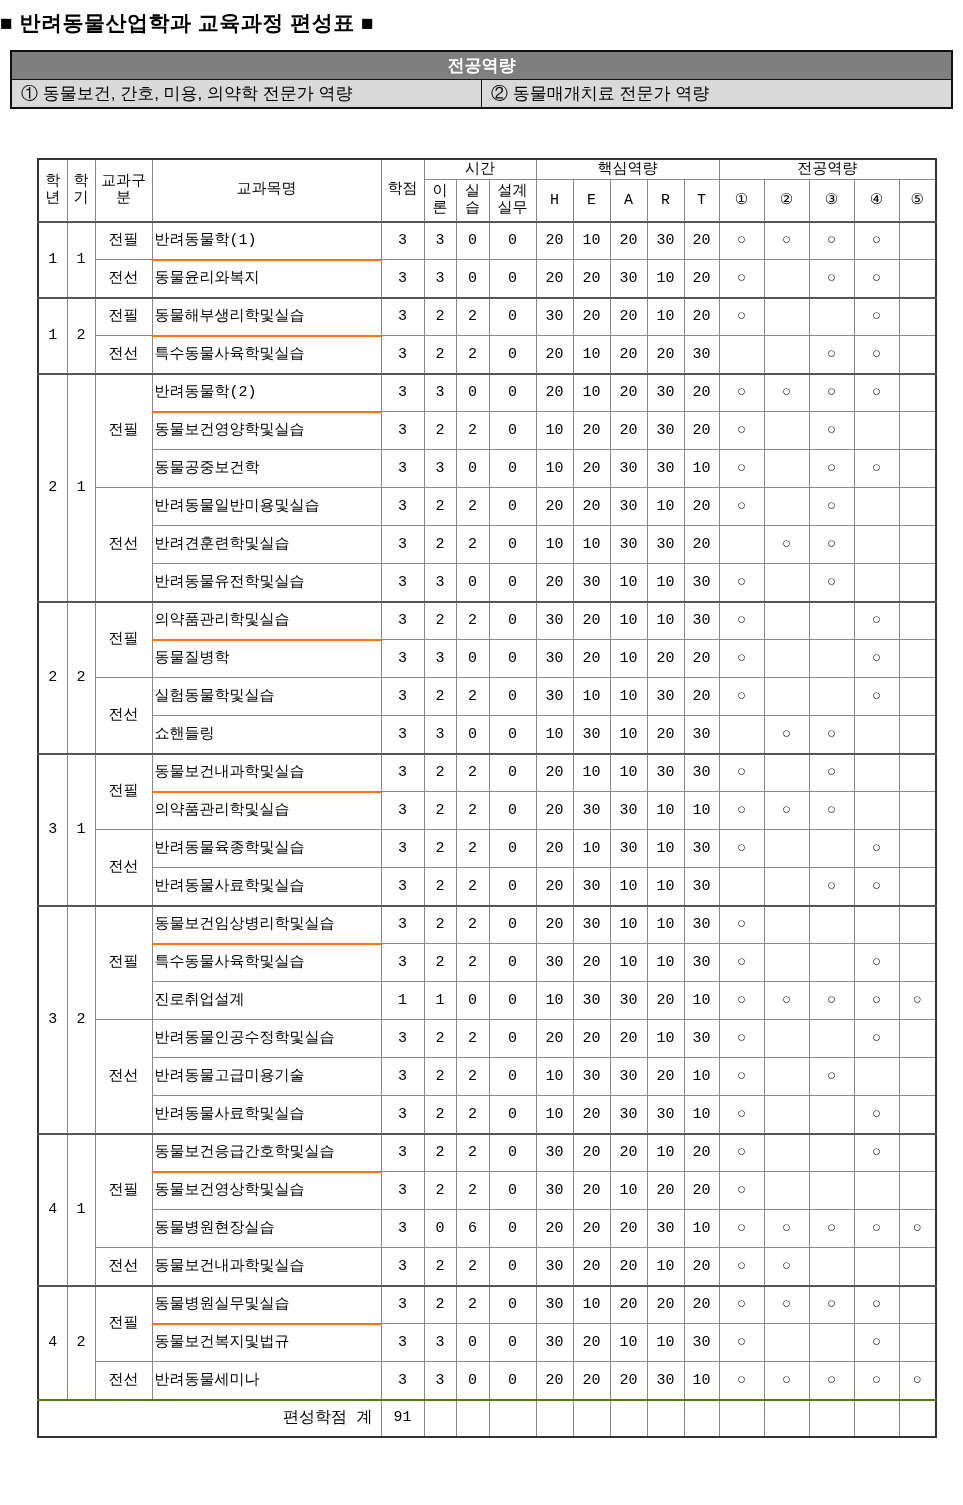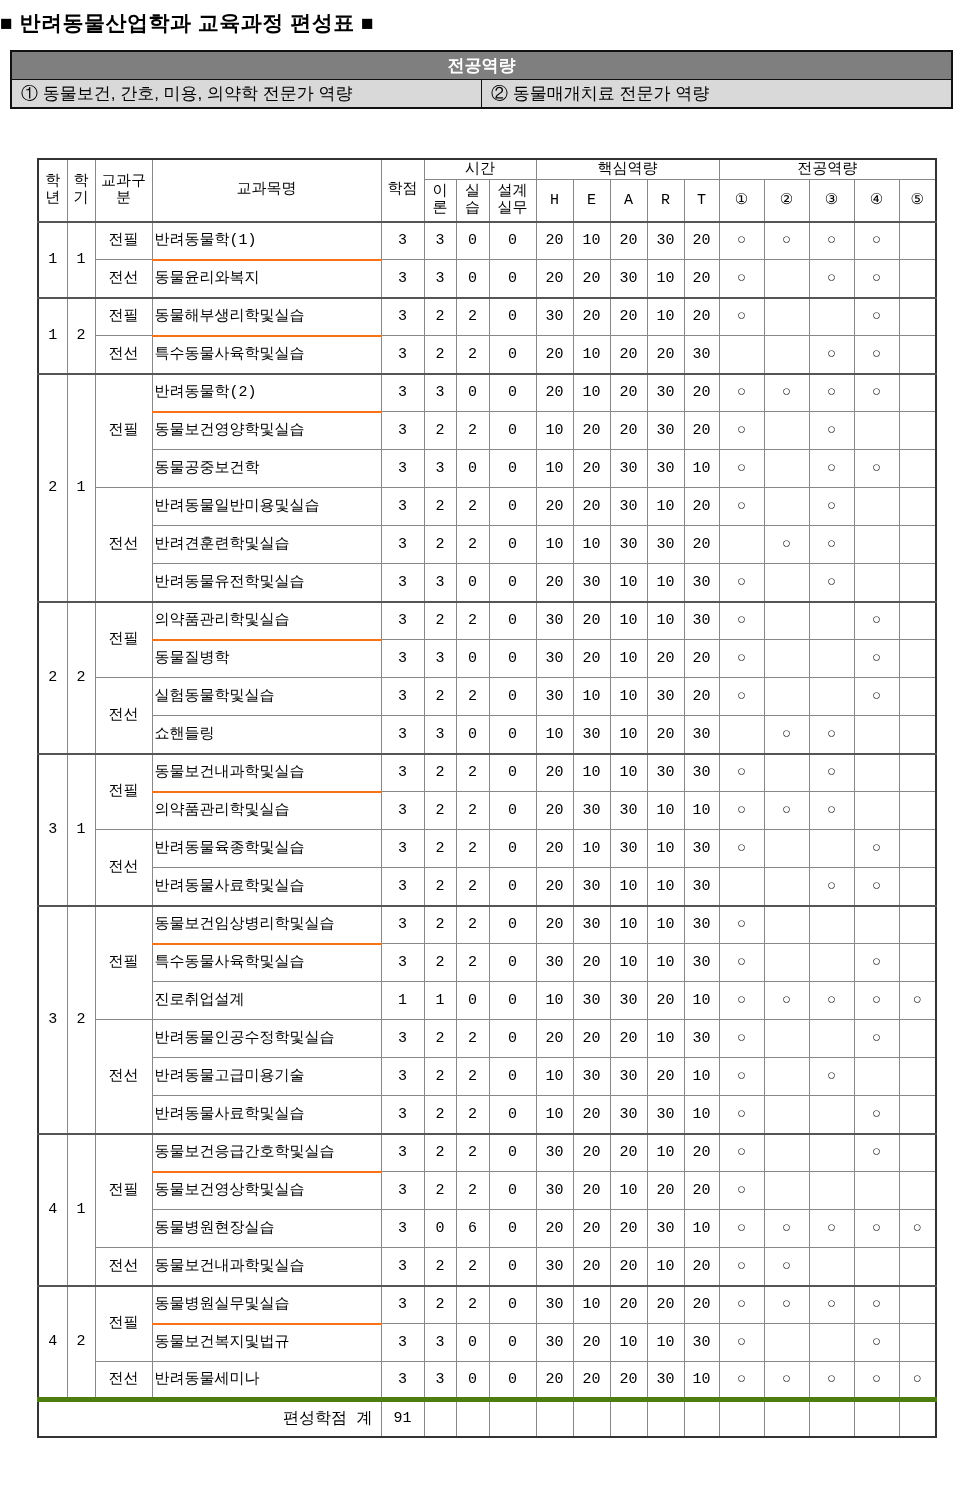--- a/index.html
+++ b/index.html
@@ -42,21 +42,21 @@
   }
   .curr-table thead { border-bottom:2px solid #444; }
   .curr-table thead tr.hdr1 th { height:21px; }
   .curr-table thead tr.hdr2 th { height:42px; }
   .stack { word-break:break-all; padding:0 5px; }
   .curr-table tbody td { height:38px; padding:1px 2px; }
   td.nm { text-align:left; padding-left:6px; white-space:nowrap; }
   .gs td, .gs th { border-top:2px solid #555; }
   td.thick { border-bottom:2px solid #f97316; }
   td.circ { font-size:15px; color:#333; }
-  .curr-table tfoot td { height:37px; border-top:5px solid #4d7c0f; }
+  .curr-table tfoot td { height:37px; border-top:2px solid #4d7c0f; }
   td.total-label {
     border-left:none; text-align:right; padding-right:8px; font-size:16px;
   }
 </style>
 </head>
 <body>
 
 <div class="title">■ 반려동물산업학과 교육과정 편성표 ■</div>
 
 <table class="comp-table">

